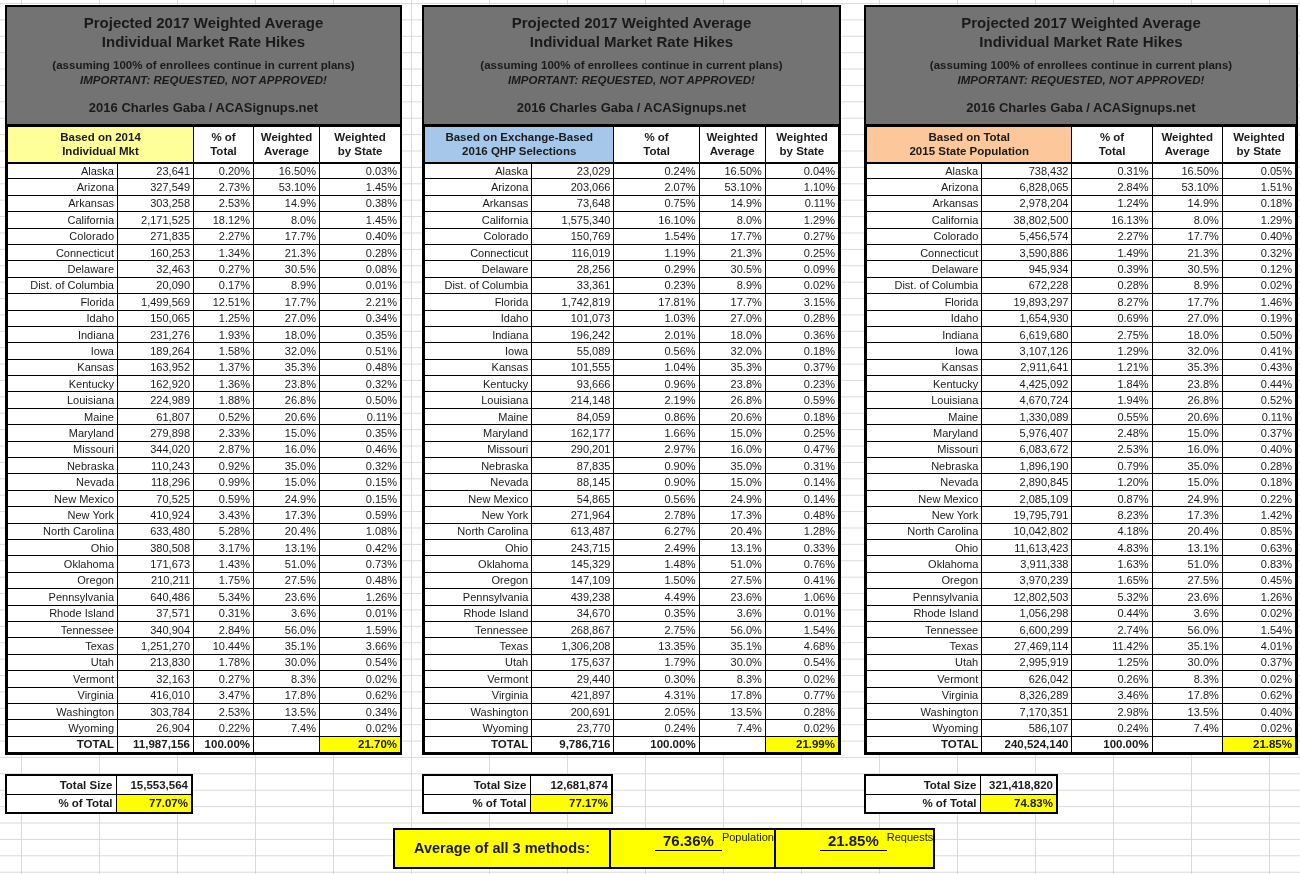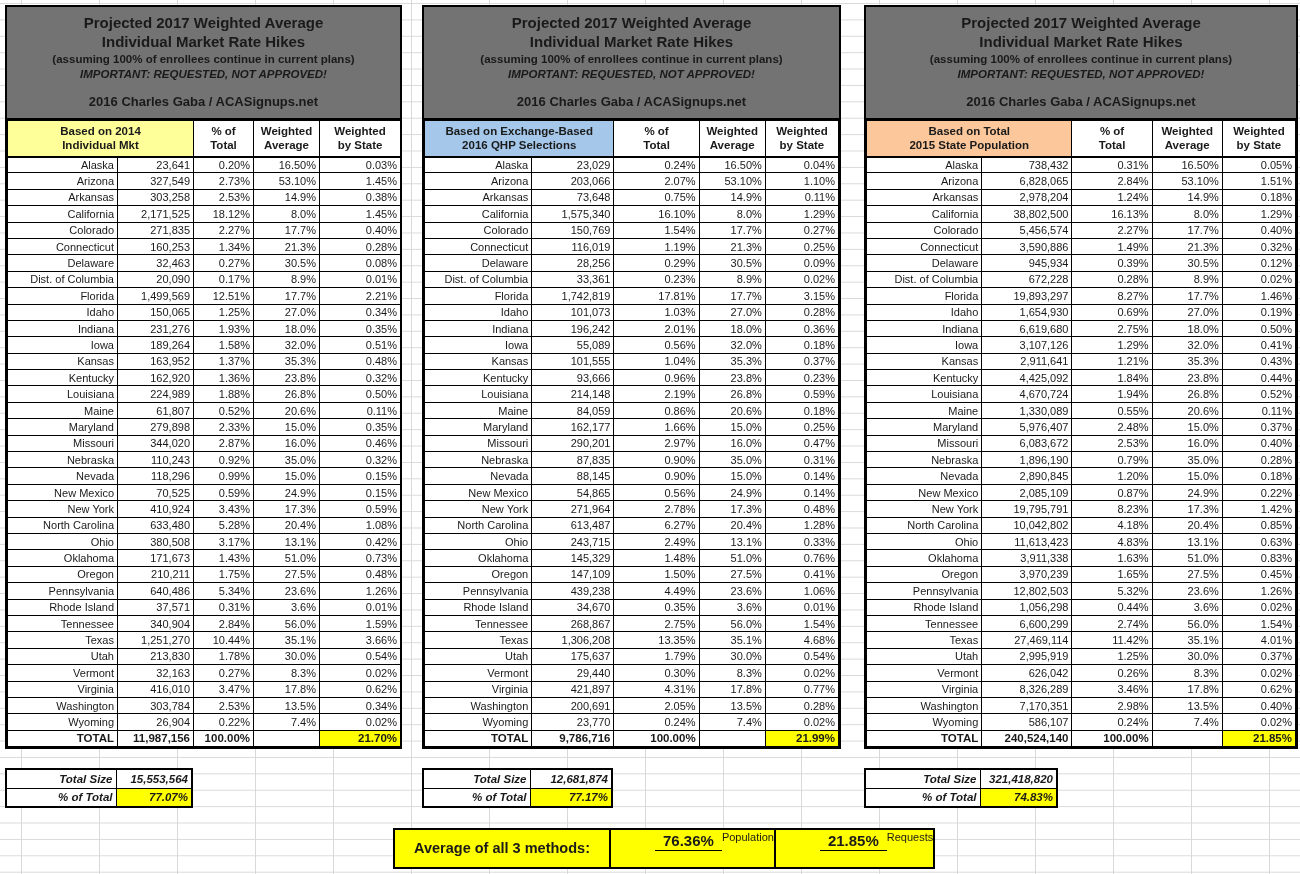--- a/index.html
+++ b/index.html
@@ -13,21 +13,21 @@
       linear-gradient(to bottom, #d9d9d9 1px, transparent 1px);
     background-size:78px 16.4px;
     background-position:21px 3px;
     position:relative;
     overflow:hidden;
   }
   .sheet { position:absolute; top:5px; }
   .gridbox { border:2px solid #000; background:#fff; }
   .titlebox { background:#737373; text-align:center; padding:6px 2px 7px 2px; border-bottom:2px solid #000; }
   .t-big    { font-size:15px; font-weight:bold; line-height:19px; }
-  .t-small  { font-size:11.5px; font-weight:bold; line-height:15px; margin-top:1px; }
+  .t-small  { font-size:11.5px; font-weight:bold; line-height:15px; margin-top:7px; }
   .t-imp    { font-size:11.5px; font-weight:bold; font-style:italic; line-height:15px; }
   .t-credit { font-size:13px; font-weight:bold; line-height:19px; margin-top:10px; }
 
   table.data { border-collapse:collapse; table-layout:fixed; width:100%; background:#fff; }
   table.data th, table.data td {
     border:1px solid #000;
     font-size:11px;
     height:16.4px;
     padding:0 3px 0 2px;
     text-align:right;
@@ -38,21 +38,21 @@
   table.data thead th {
     font-size:11.5px; font-weight:bold; text-align:center;
     height:36px; line-height:14px; border-bottom:2px solid #000; padding:0 1px;
   }
   table.data tfoot td { font-weight:bold; font-size:11.5px; }
   td.hl { background:#ffff00; }
 
   table.minibox { border-collapse:collapse; table-layout:fixed; background:#fff; border:2px solid #000; margin-top:19px; }
   table.minibox td {
     border:1px solid #000; font-size:11.5px; font-weight:bold;
-    height:19px; padding:0 3px; text-align:right; white-space:nowrap; vertical-align:middle;font-style:italic;
+    height:19px; padding:0 3px; text-align:right; white-space:nowrap; vertical-align:middle;
   }
 
   .avgbox { position:absolute; left:393px; top:828px; display:flex; background:#ffff00; border:2px solid #000; height:41px; }
   .avg-label { width:216px; font-size:14.5px; font-weight:bold; text-align:center; padding:0 4px; line-height:37px; border-right:2px solid #000; white-space:nowrap; }
   .avg-col  { display:flex; flex-direction:row; border-right:2px solid #000;padding-left:44px; }
   .avg-col:last-child { border-right:none; }
   .avg-val  { font-size:15px; font-weight:bold; text-align:center; line-height:21px; height:21px; border-bottom:1.5px solid #000; padding:0 8px; }
   .avg-sub  { font-size:11px; text-align:center; line-height:15px; height:16px; }
 
   col.c-state0 { width:110px; } col.c-val0 { width:76px; } col.c-pct0 { width:60px; } col.c-wa0 { width:66px; } col.c-ws0 { width:81px; }

